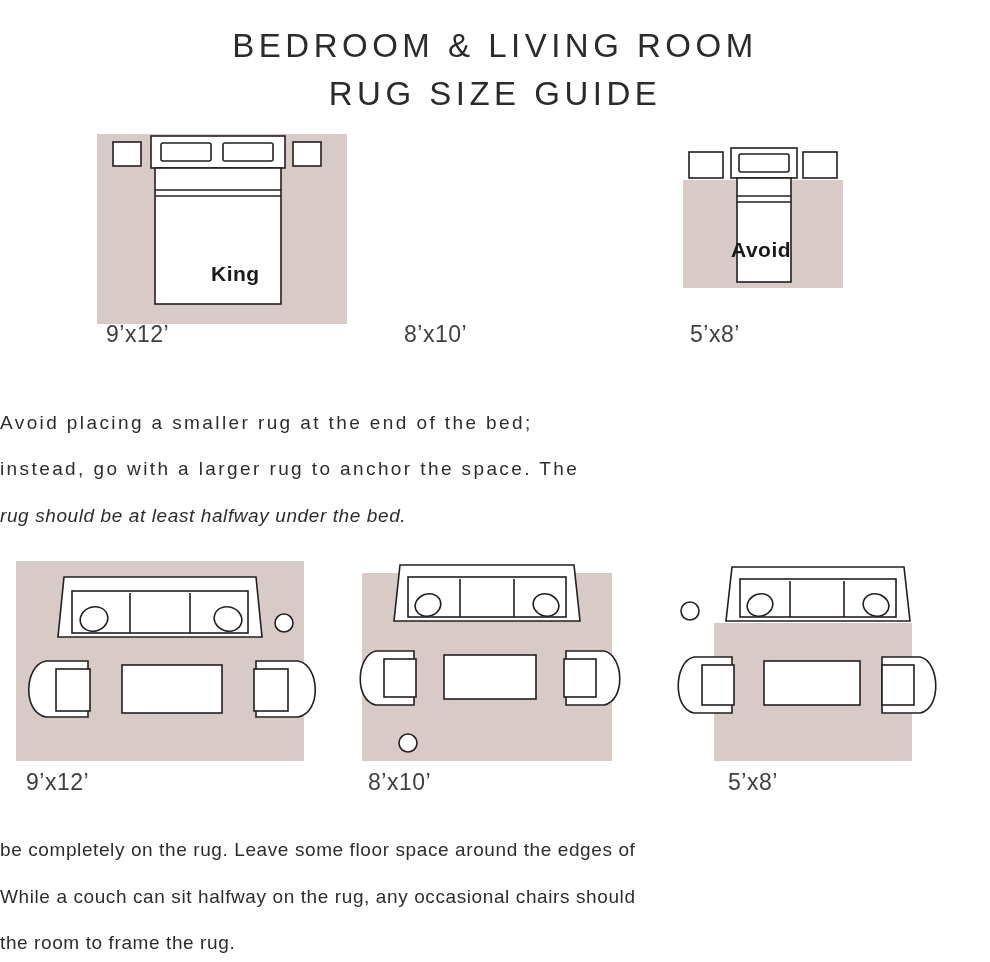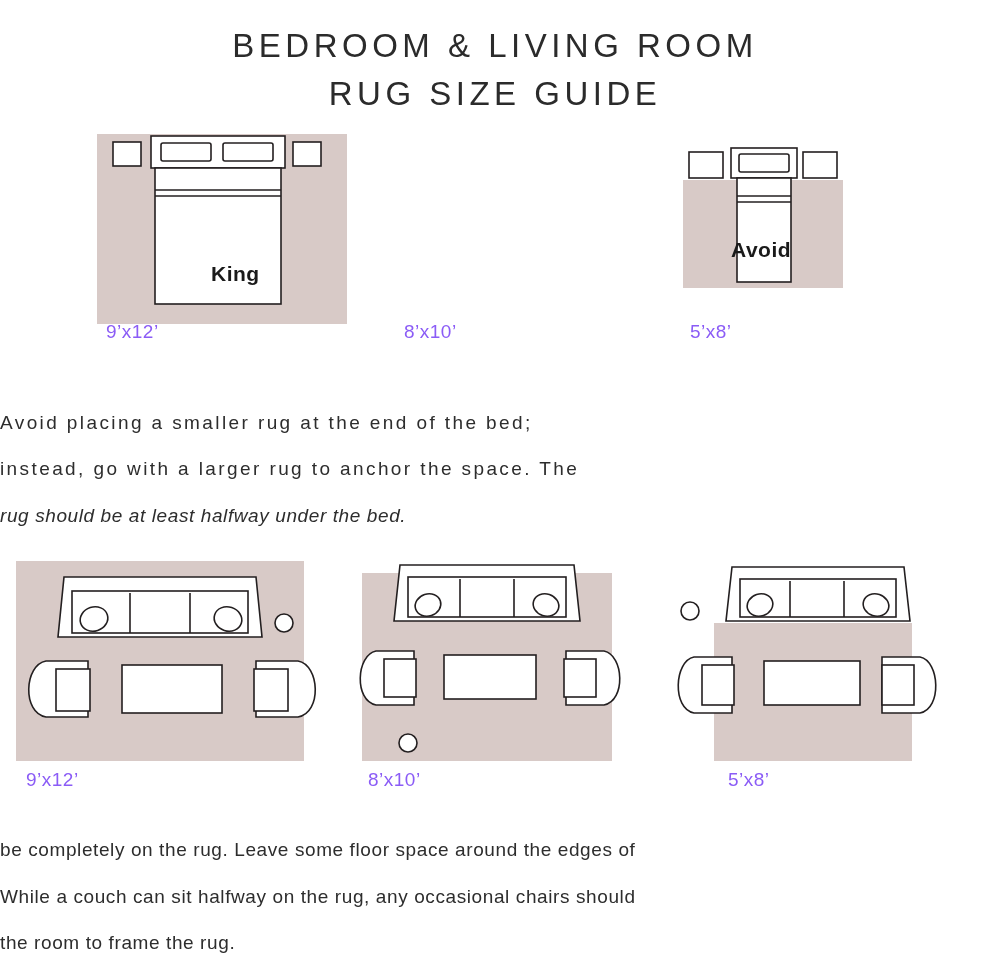--- a/index.html
+++ b/index.html
@@ -42,23 +42,23 @@
   }
   .scene {
     position: absolute;
   }
   .rug {
     position: absolute;
     background: #d8cac7;
   }
   .label {
     position: absolute;
-    font-size: 19px;
+    font-size: 23px;
     letter-spacing: 0.5px;
-    color: #8b5cf6;
+    color: #404040;
   }
   .caption {
     text-align: left;
     font-size: 19px;
     line-height: 2.45;
     color: #2d2d2d;
     letter-spacing: 0.6px;
   }
   .caption.wide {
     letter-spacing: 2.4px;

